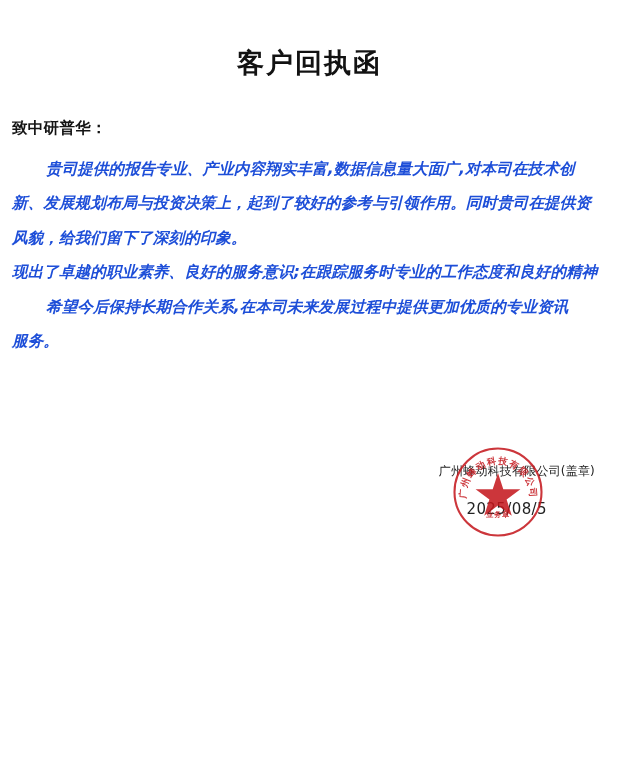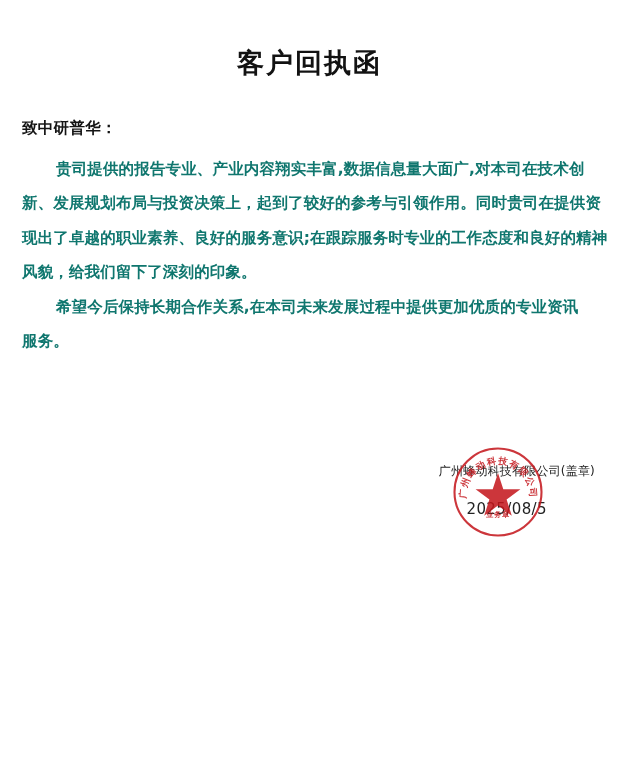--- a/index.html
+++ b/index.html
@@ -37,42 +37,43 @@
     font-weight: 700;
     letter-spacing: 2px;
     color: #121212;
     line-height: 1.2;
   }
 
   
   .body-block {
     position: absolute;
     top: 118px;
-    left: 22px;
+    left: 12px;
     width: 578px;
   }
 
   .salutation {
     font-size: 15.5px;
     font-weight: 700;
     line-height: 1.35;
     letter-spacing: 0.3px;
     color: #141414;
     margin-bottom: 13px;
   }
 
   .para {
     font-size: 15.5px;
     font-weight: 700;
     line-height: 34.5px;
     letter-spacing: 0.15px;
-    color: #0f766e;
+    color: #1d4ed8;
     text-align: justify;
     text-justify: inter-character;
     margin: 0;
+    font-style: italic;
   }
   .para + .para {
     margin-top: 0px;
   }
   .para .ln {
     display: block;
     white-space: pre;
   }
   .para .ln.indent {
     text-indent: 34px;
@@ -141,22 +142,22 @@
 <div class="page">
 
   <div class="doc-title">客户回执函</div>
 
   <div class="body-block">
     <div class="salutation">致中研普华：</div>
 
     <p class="para">
       <span class="ln indent">贵司提供的报告专业、产业内容翔实丰富,数据信息量大面广,对本司在技术创</span>
       <span class="ln">新、发展规划布局与投资决策上，起到了较好的参考与引领作用。同时贵司在提供资</span>
+      <span class="ln">风貌，给我们留下了深刻的印象。</span>
       <span class="ln">现出了卓越的职业素养、良好的服务意识;在跟踪服务时专业的工作态度和良好的精神</span>
-      <span class="ln">风貌，给我们留下了深刻的印象。</span>
     </p>
 
     <p class="para">
       <span class="ln indent">希望今后保持长期合作关系,在本司未来发展过程中提供更加优质的专业资讯</span>
       <span class="ln">服务。</span>
     </p>
   </div>
 
   <div class="signature">
     <div class="sign-company">广州蜂动科技有限公司(盖章)</div>

